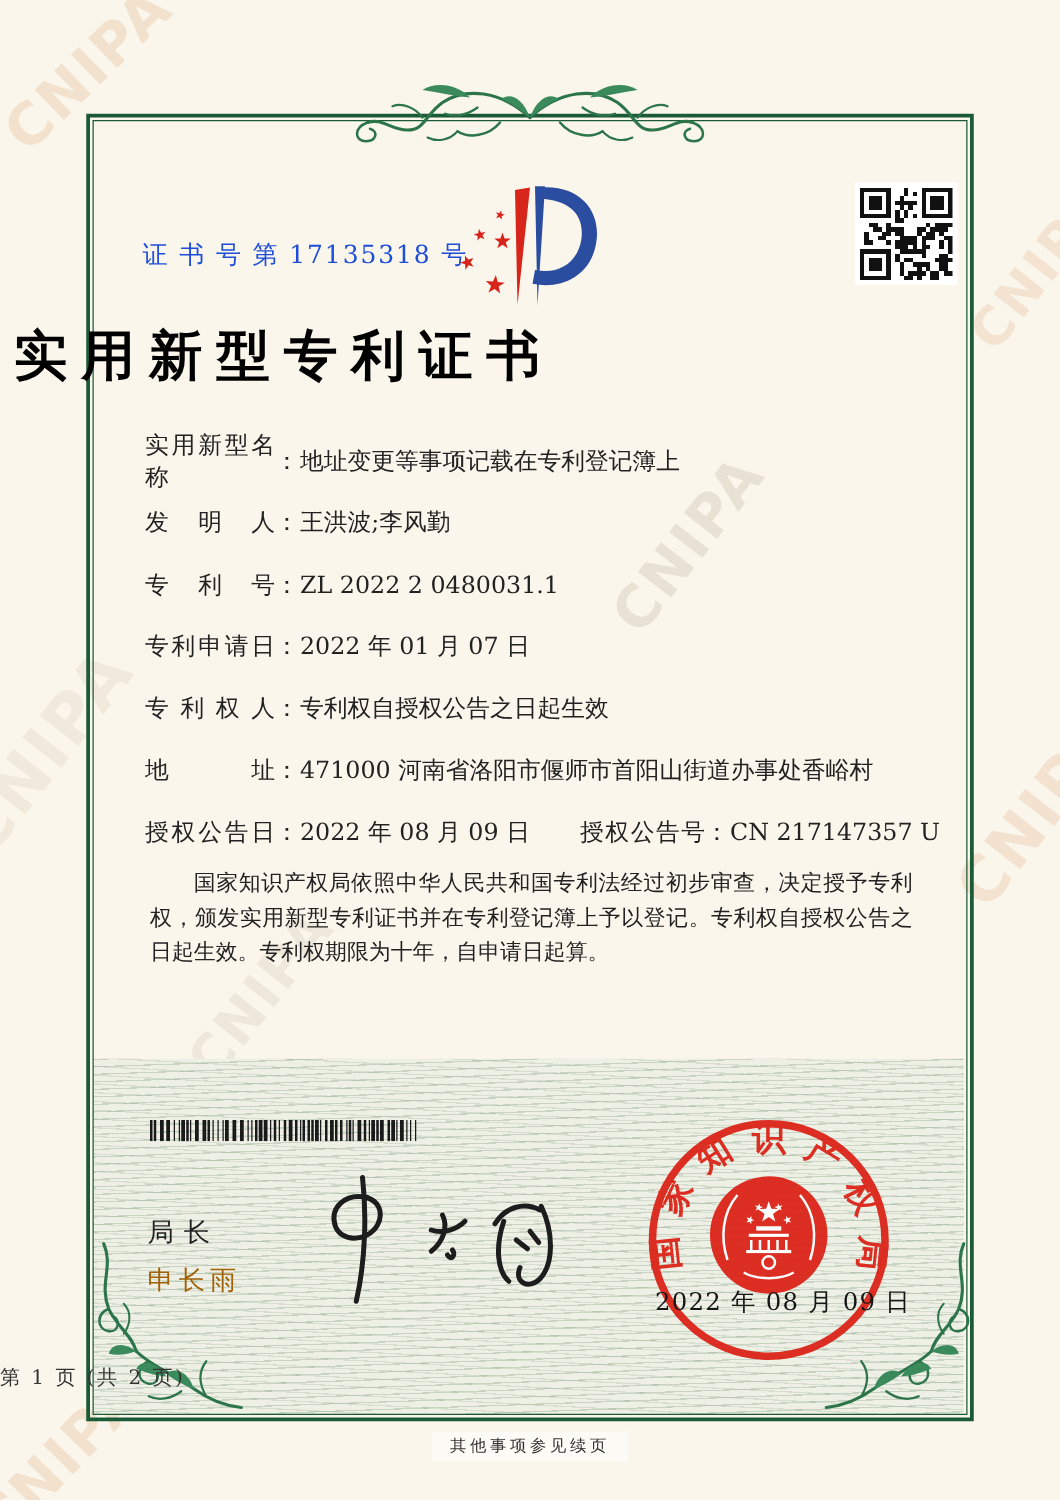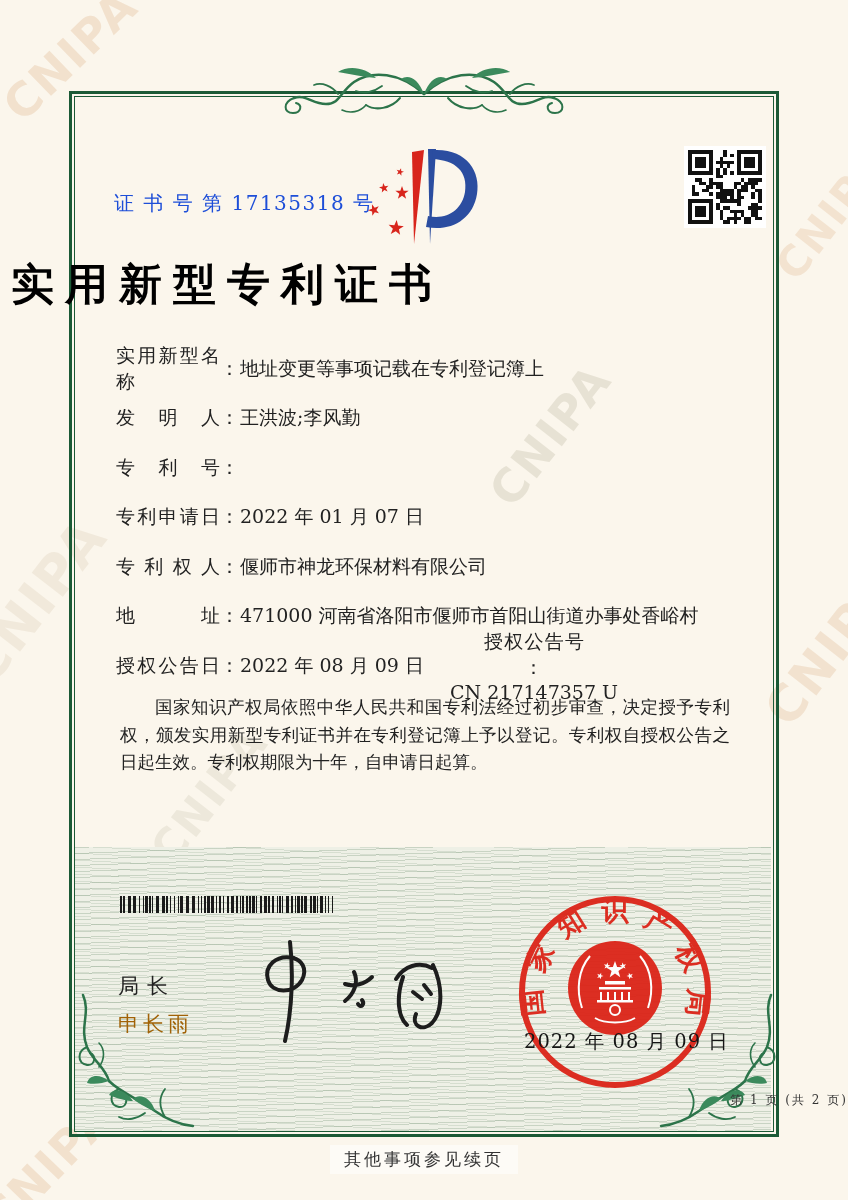--- a/index.html
+++ b/index.html
@@ -54,21 +54,21 @@
     position:absolute; left:0; right:0; top:256px; z-index:4;
     text-align:left; font-size:43px; font-weight:bold; color:#000000;
     letter-spacing:11px; text-indent:11px;
   }
   
   .fields{position:absolute; left:116px; top:344px; width:620px; z-index:4;}
   .f-row{position:relative; height:49.5px; display:flex; align-items:center; font-size:19px; color:#222;}
   .f-label{display:inline-block; width:104px; text-align:justify; text-align-last:justify;}
   .f-colon{display:inline-block; width:20px;}
   .f-value{white-space:nowrap;}
-  .pair2{position:absolute; left:334px; display:flex; align-items:center;flex-direction:column;}
+  .pair2{position:absolute; left:348px; display:flex; align-items:center;}
   .pair2 .f-label{width:100px;}
   
   .body-text{
     position:absolute; left:116px; top:690px; width:618px; z-index:4;
     font-size:17.5px; line-height:27.5px; color:#222; text-align:justify;
   }
   .body-text p{margin:4px; text-indent:2em;}
   
   .barcode{position:absolute; left:120px; top:896px; z-index:4;}
   .signer-title{position:absolute; left:118px; top:972px; z-index:4;
@@ -77,26 +77,26 @@
     font-family:"DejaVu Sans","Liberation Sans",sans-serif; font-size:21px; letter-spacing:4px; color:#a16207;}
   .signature{position:absolute; left:246px; top:936px; z-index:4;}
   .seal{position:absolute; left:510px; top:888px; z-index:5; opacity:.95;}
   .seal text{font-family:"DejaVu Serif","Liberation Serif",serif; font-weight:bold; font-size:27px; fill:#dc2418;}
   .seal-date{
     position:absolute; left:524px; top:1028px; z-index:6;
     font-size:19.5px; letter-spacing:1px; color:#161616;
   }
   .page-num{
     position:absolute; left:0; right:0; top:1092px; z-index:4;
-    text-align:right; font-size:12px; letter-spacing:2px; color:#333;
+    text-align:left; font-size:16px; letter-spacing:2px; color:#333;
   }
   .note{position:absolute; left:0; right:0; top:1145px; z-index:4; text-align:center;}
   .note span{
     display:inline-block; background:rgba(255,255,255,.55); padding:3px 14px;
-    font-size:17px; letter-spacing:3px; color:#333;
+    font-size:13px; letter-spacing:3px; color:#333;
   }
   .green-stroke{stroke:#2c744a; fill:none; stroke-linecap:round;}
   .green-fill{fill:#3b8a5c;}
 </style>
 </head>
 <body>
 
 <div class="page">
 
   <div class="wm wm-tl">CNIPA</div>
@@ -406,30 +406,31 @@
         <span class="f-value">地址变更等事项记载在专利登记簿上</span>
       </div>
       <div class="f-row">
         <span class="f-label">发明人</span>
         <span class="f-colon">：</span>
         <span class="f-value">王洪波;李风勤</span>
       </div>
       <div class="f-row">
         <span class="f-label">专利号</span>
         <span class="f-colon">：</span>
+        <span class="f-value">ZL 2022 2 0480031.1</span>
       </div>
       <div class="f-row">
         <span class="f-label">专利申请日</span>
         <span class="f-colon">：</span>
         <span class="f-value">2022 年 01 月 07 日</span>
       </div>
       <div class="f-row">
         <span class="f-label">专利权人</span>
         <span class="f-colon">：</span>
-        <span class="f-value">偃师市神龙环保材料有限公司</span>
+        <span class="f-value">专利权自授权公告之日起生效</span>
       </div>
       <div class="f-row">
         <span class="f-label">地址</span>
         <span class="f-colon">：</span>
         <span class="f-value">471000 河南省洛阳市偃师市首阳山街道办事处香峪村</span>
       </div>
       <div class="f-row">
         <span class="f-label">授权公告日</span>
         <span class="f-colon">：</span>
         <span class="f-value">2022 年 08 月 09 日</span>

